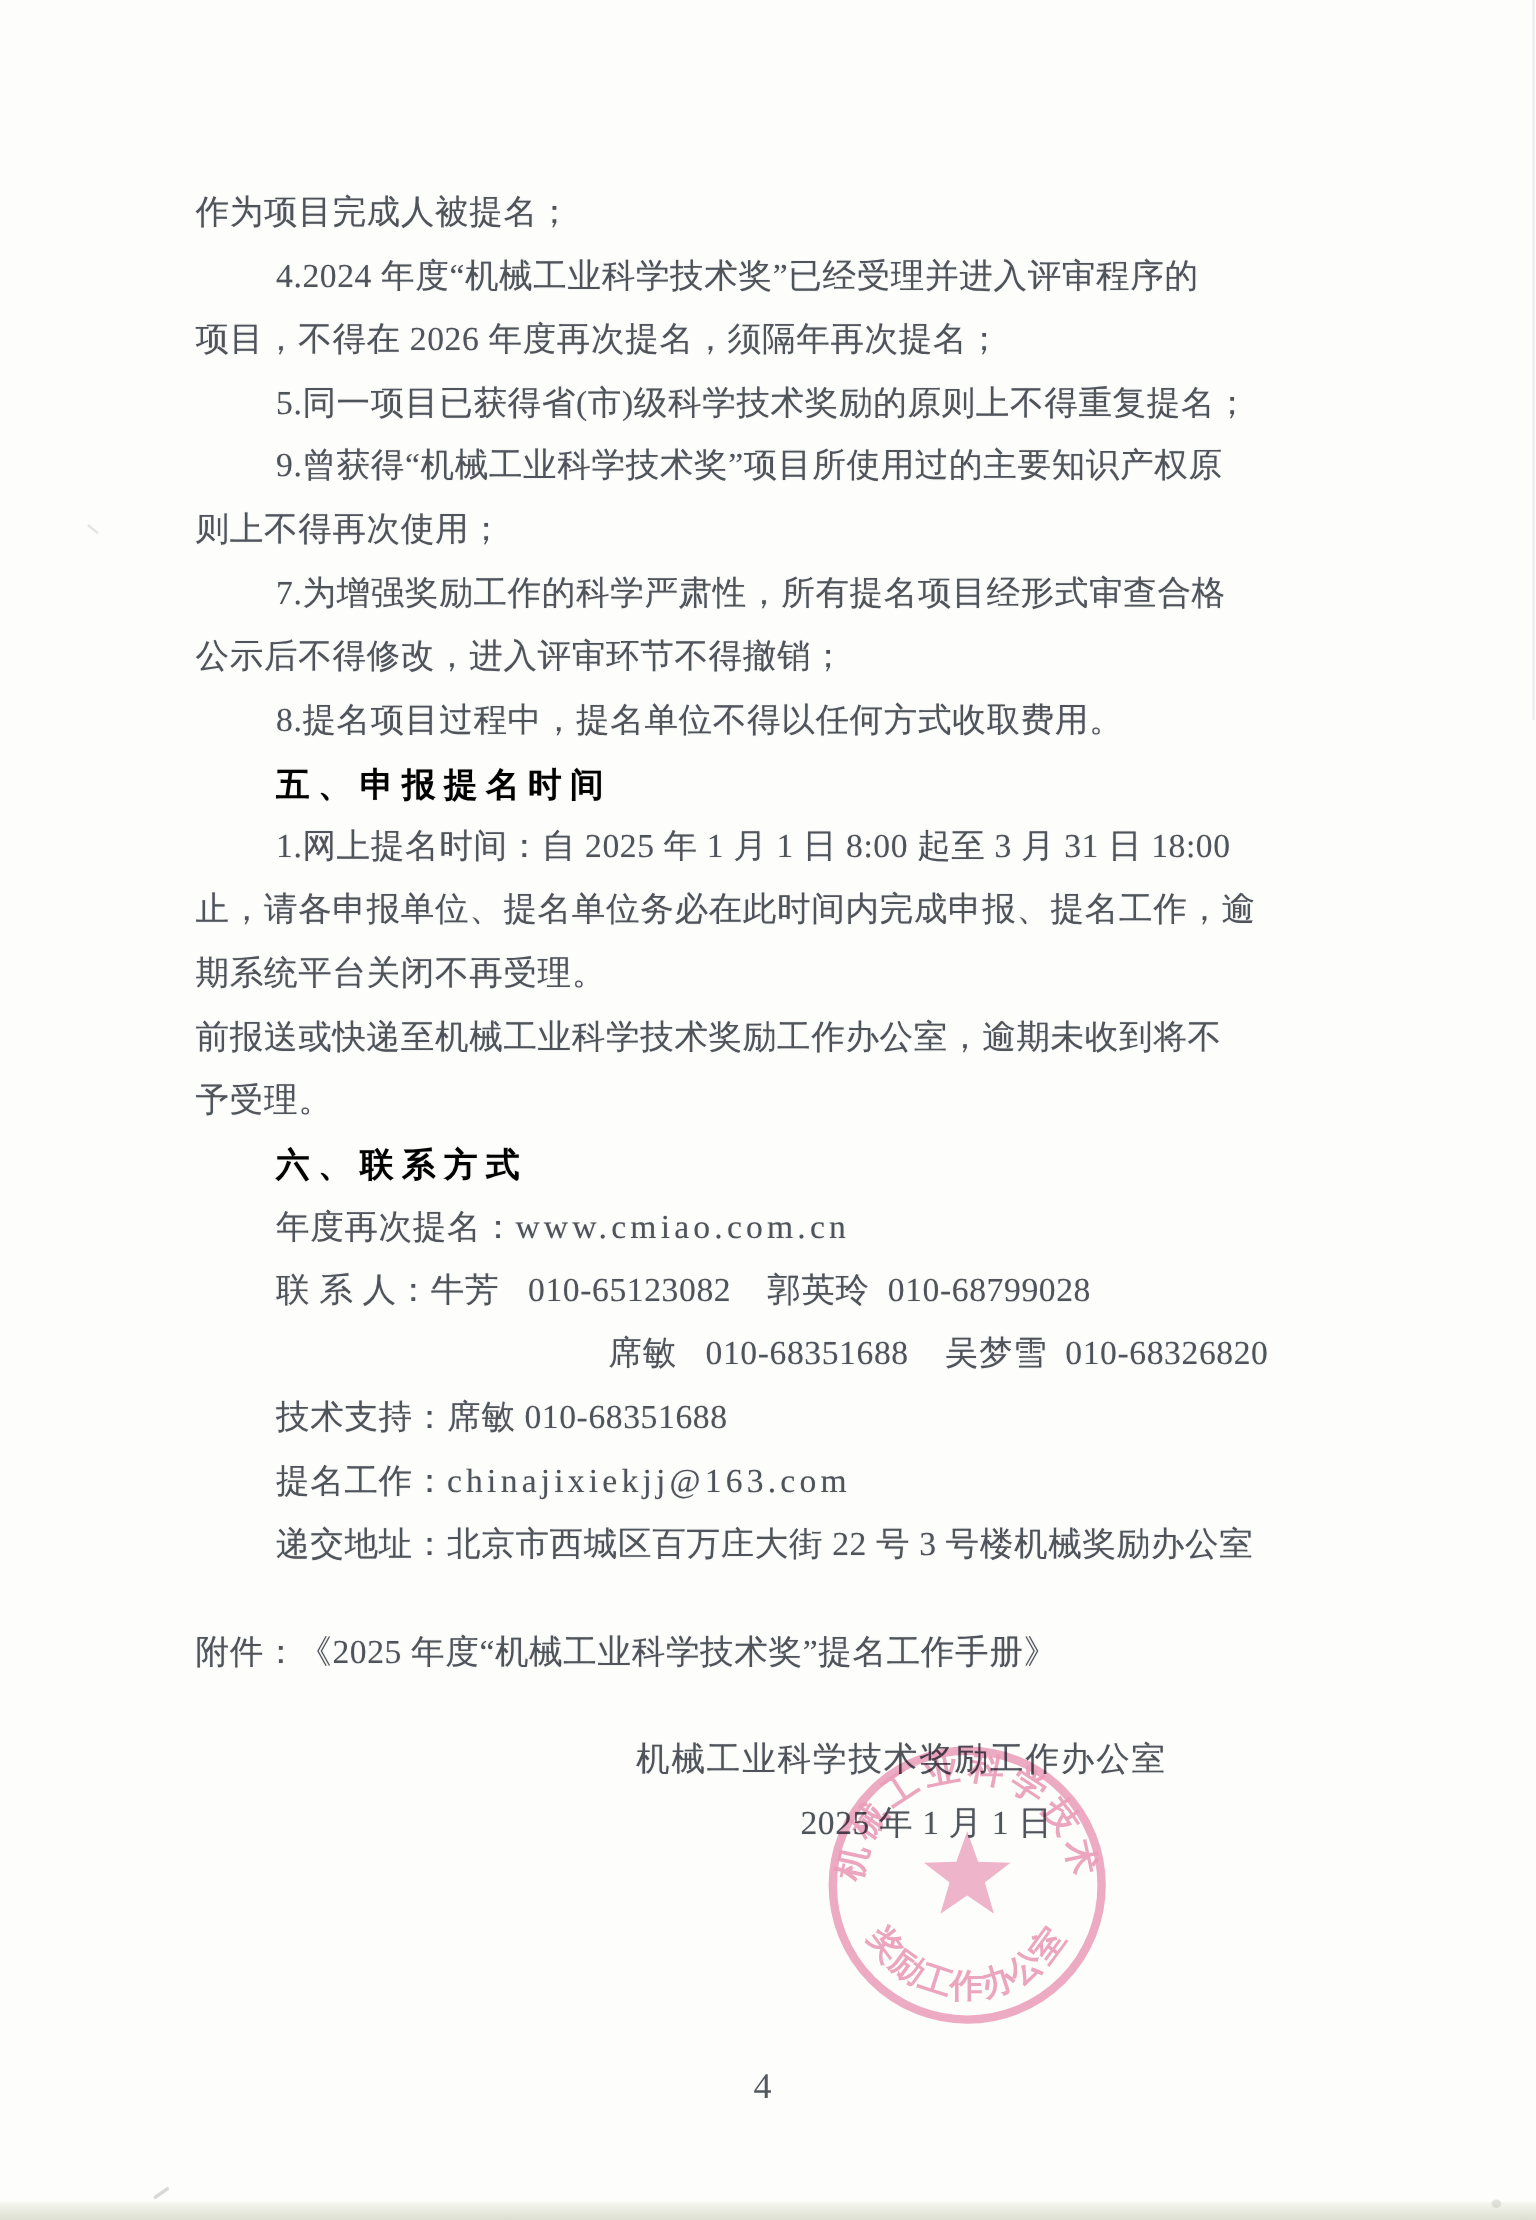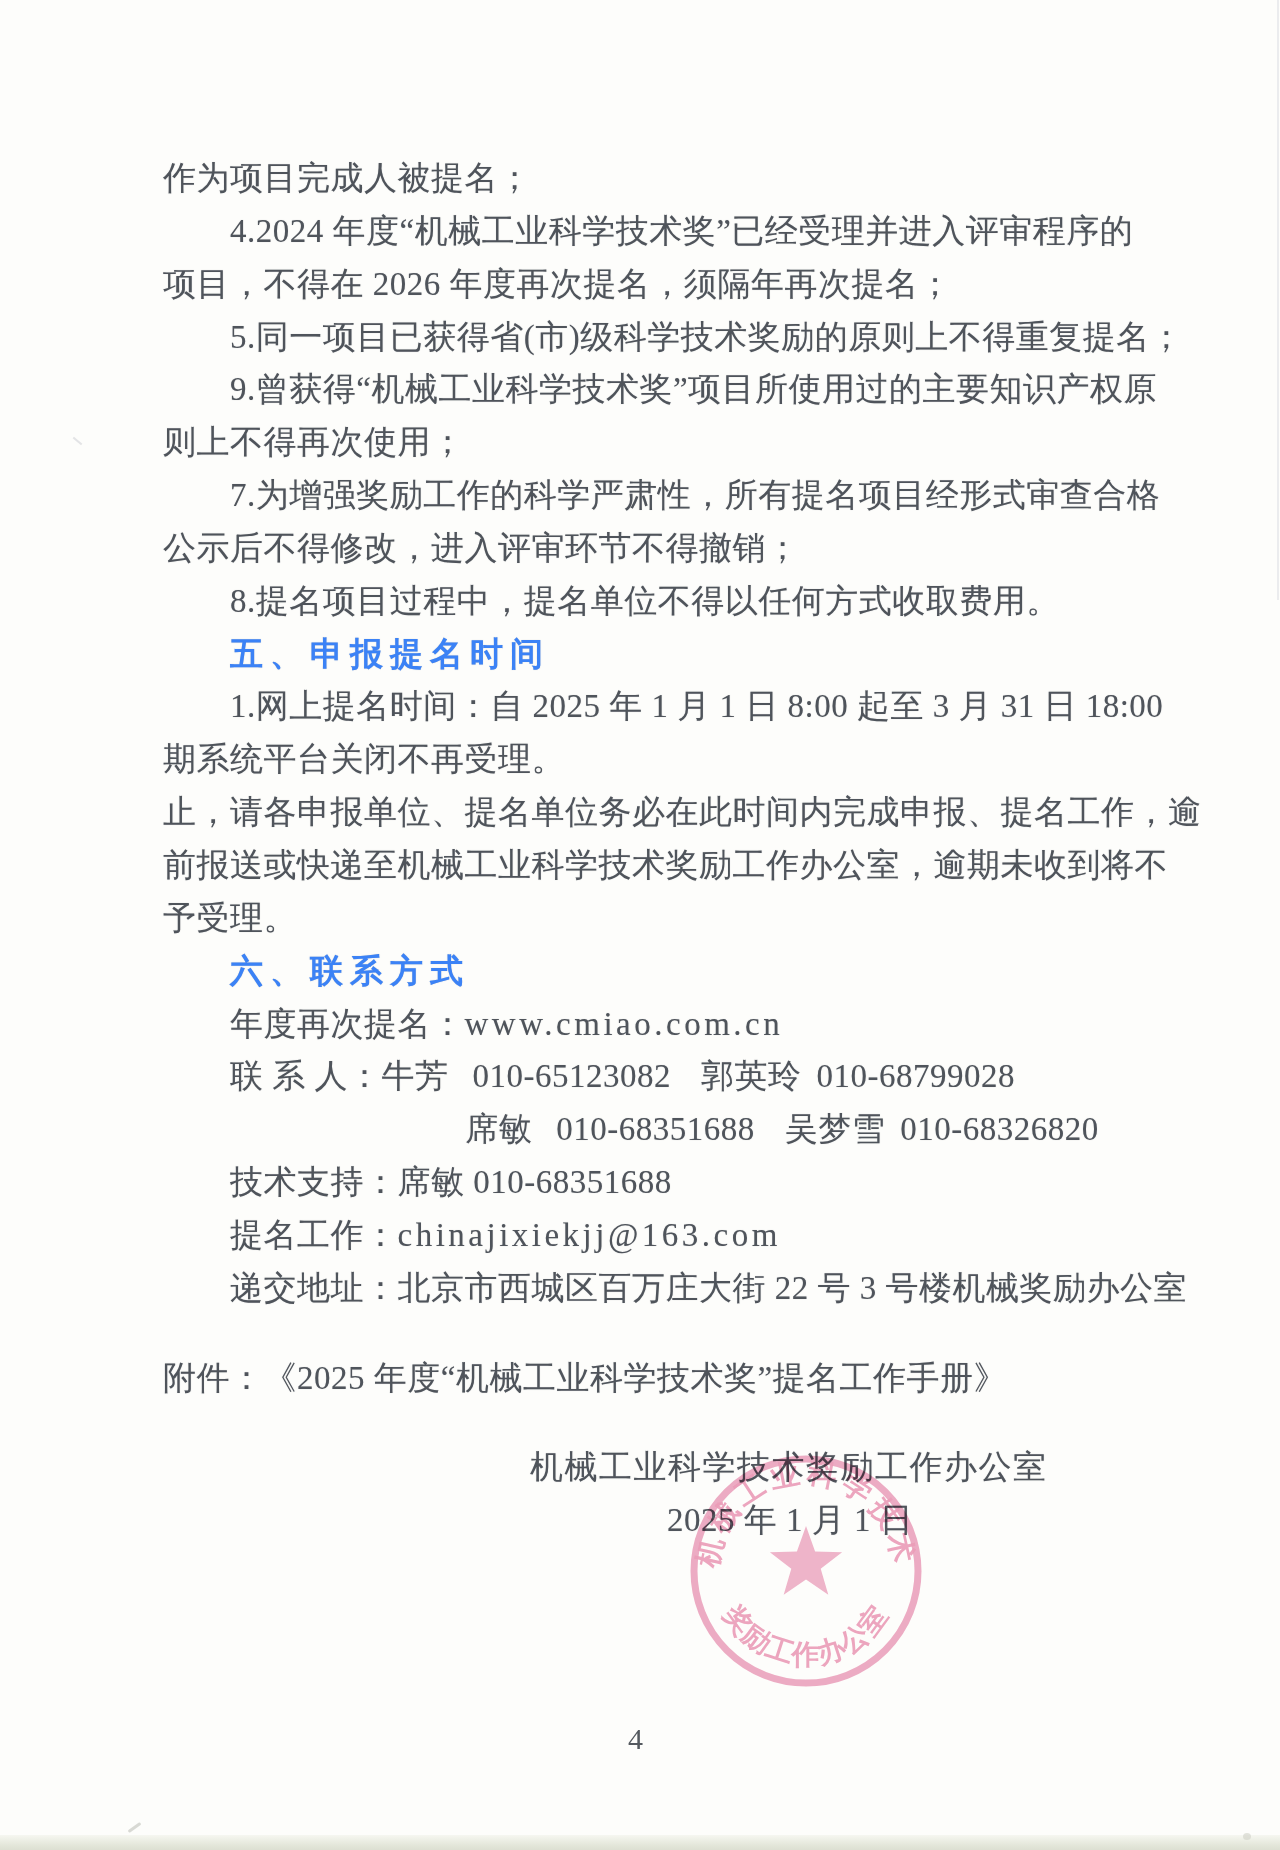--- a/index.html
+++ b/index.html
@@ -4,28 +4,28 @@
 <style>
   html,body{margin:0;padding:0;}
   body{
     width:1280px;height:1850px;position:relative;overflow:hidden;
     background:#fdfdfb;
     font-family:"Liberation Serif","DejaVu Serif",serif;
     color:#4f545b;
   }
   .doc{
     position:absolute;left:163px;top:152px;width:1030px;
-    font-size:33px;line-height:52.85px;letter-spacing:.5px;
+    font-size:28px;line-height:52.85px;letter-spacing:.5px;
     text-shadow:0 0 1px rgba(90,95,102,.35);
   }
   .ln{white-space:pre;height:52.85px;}
   .ind{padding-left:67px;}
   .hd{
     font-family:"Liberation Sans","DejaVu Sans",sans-serif;
-    font-weight:bold;color:#3b82f6;letter-spacing:7px;
+    font-weight:bold;color:#000000;letter-spacing:7px;
   }
   .gap-top{margin-top:37px;}
   .url{letter-spacing:3.5px;margin-top:16px;}
   .cg-a{margin-left:24px;}
   .cg-b{margin-left:30px;}
   .cg-c{margin-left:15px;}
   .row2{padding-left:208px;text-align:center;}
   .sig-office{padding-left:367px;letter-spacing:1.5px;}
   .sig-date{padding-left:504px;}
   .page-num{
@@ -58,22 +58,22 @@
   <div class="ln ind">4.2024 年度“机械工业科学技术奖”已经受理并进入评审程序的</div>
   <div class="ln">项目，不得在 2026 年度再次提名，须隔年再次提名；</div>
   <div class="ln ind">5.同一项目已获得省(市)级科学技术奖励的原则上不得重复提名；</div>
   <div class="ln ind">9.曾获得“机械工业科学技术奖”项目所使用过的主要知识产权原</div>
   <div class="ln">则上不得再次使用；</div>
   <div class="ln ind">7.为增强奖励工作的科学严肃性，所有提名项目经形式审查合格</div>
   <div class="ln">公示后不得修改，进入评审环节不得撤销；</div>
   <div class="ln ind">8.提名项目过程中，提名单位不得以任何方式收取费用。</div>
   <div class="ln ind hd">五、申报提名时间</div>
   <div class="ln ind">1.网上提名时间：自 2025 年 1 月 1 日 8:00 起至 3 月 31 日 18:00</div>
+  <div class="ln">止，请各申报单位、提名单位务必在此时间内完成申报、提名工作，逾</div>
   <div class="ln">期系统平台关闭不再受理。</div>
-  <div class="ln">止，请各申报单位、提名单位务必在此时间内完成申报、提名工作，逾</div>
   <div class="ln">前报送或快递至机械工业科学技术奖励工作办公室，逾期未收到将不</div>
   <div class="ln">予受理。</div>
   <div class="ln ind hd">六、联系方式</div>
 
   <div class="ln ind"><span>年度再次提名：</span><span class="url">www.cmiao.com.cn</span></div>
 
   <div class="ln ind"><span>联 系 人：</span><span>牛芳</span><span class="cg-a">010-65123082</span><span class="cg-b">郭英玲</span><span class="cg-c">010-68799028</span></div>
 
   <div class="ln row2"><span>席敏</span><span class="cg-a">010-68351688</span><span class="cg-b">吴梦雪</span><span class="cg-c">010-68326820</span></div>
 

